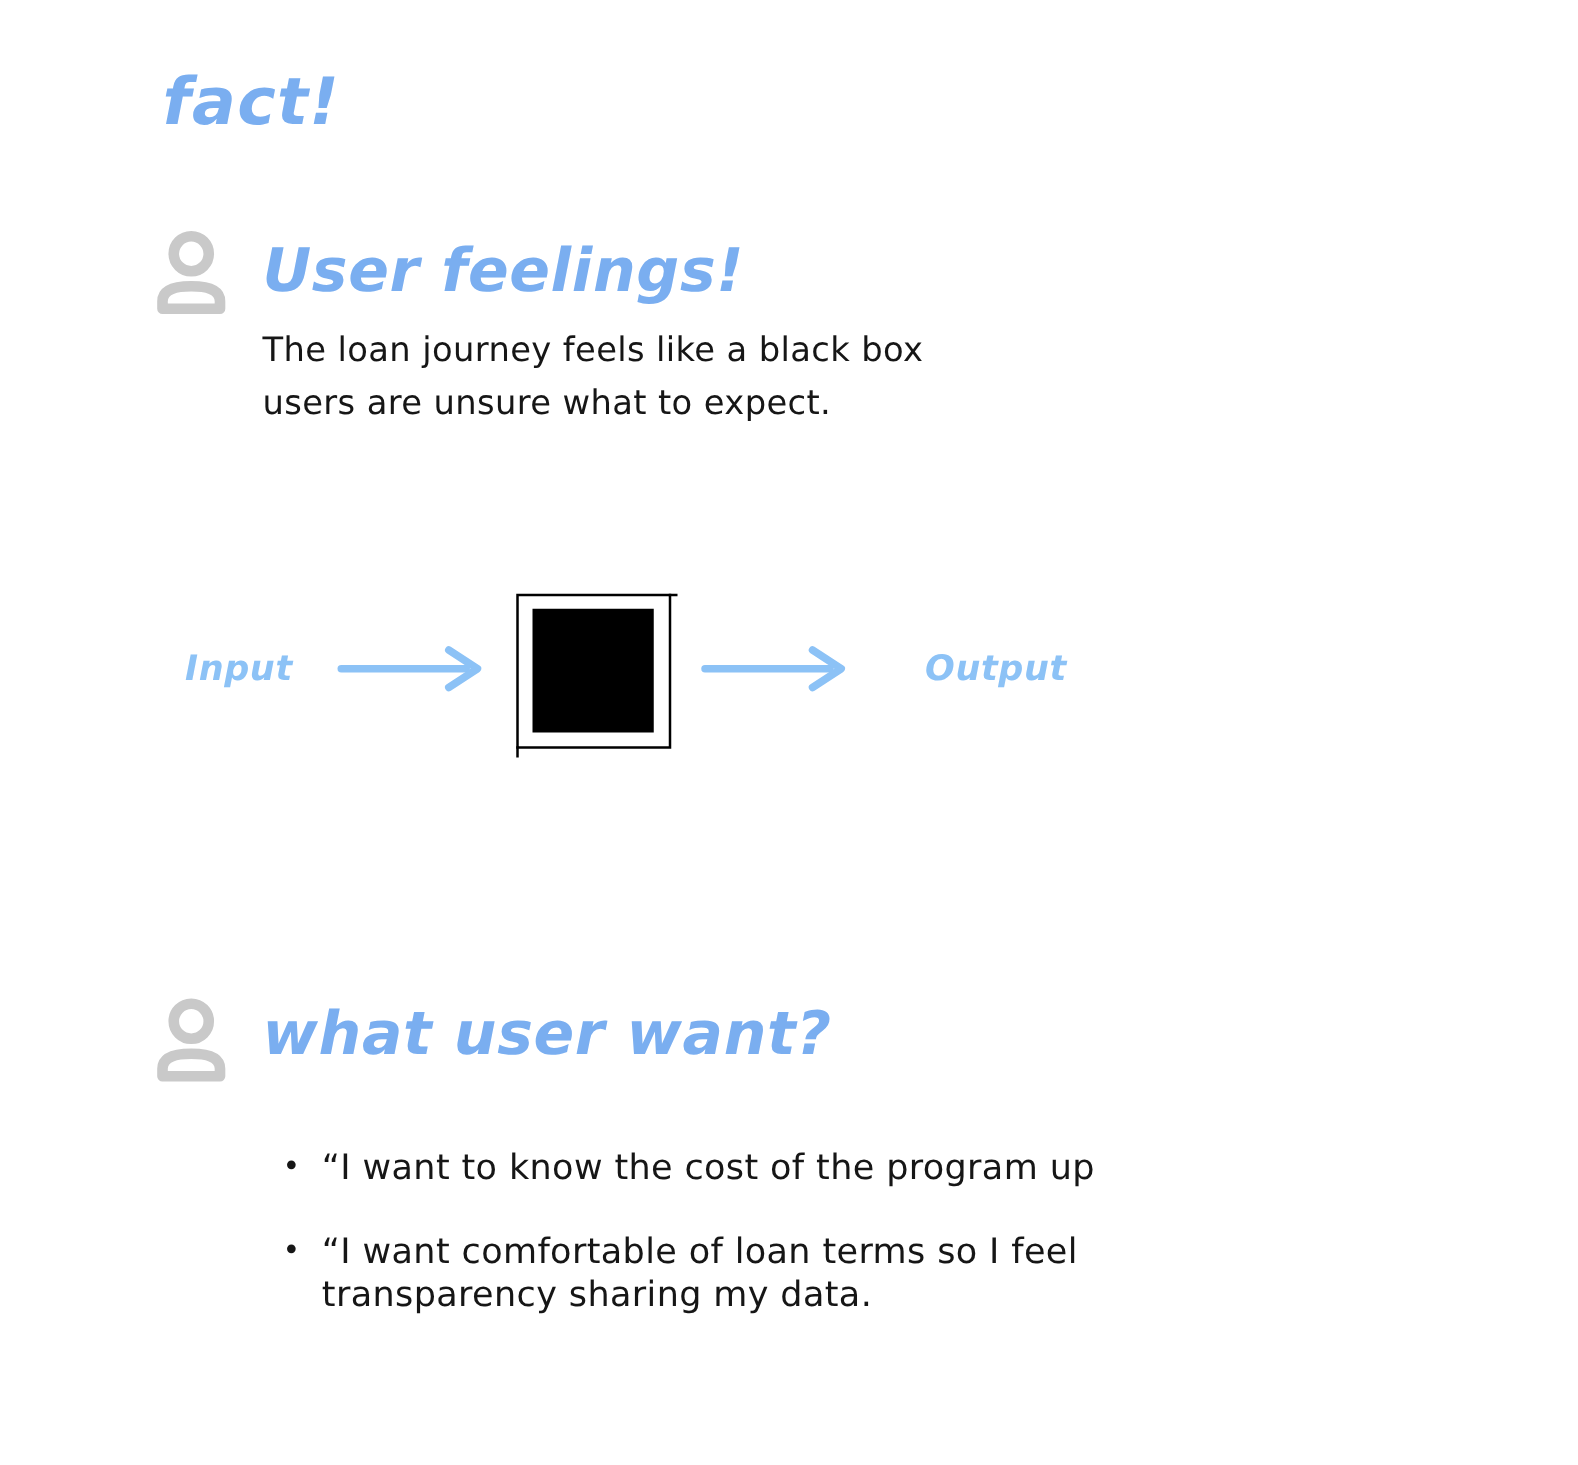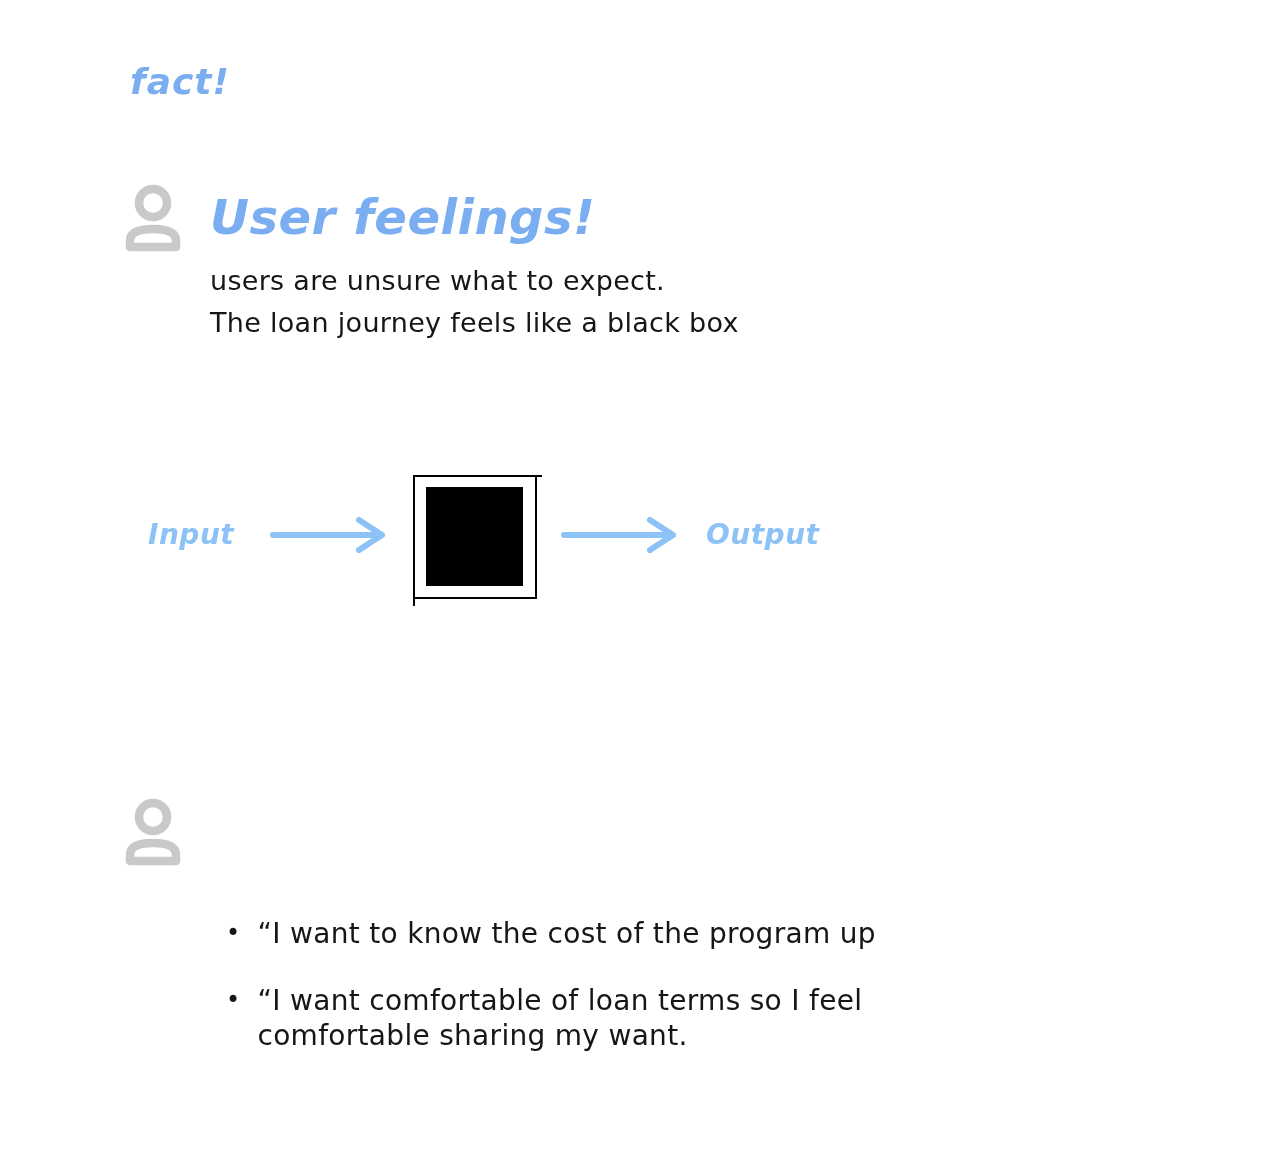--- a/index.html
+++ b/index.html
@@ -10,21 +10,21 @@
     background: #ffffff;
     overflow: hidden;
     font-family: "DejaVu Sans", sans-serif;
     color: var(--ink, #161616);
   }
   .abs { position: absolute; }
 
   
   .page-title {
     left: 130px; top: 50px;
-    font-size: 36px; line-height: 64px;
+    font-size: 52px; line-height: 64px;
     font-weight: bold; font-style: italic;
     letter-spacing: 1px;
     color: var(--title-blue, #7aaef0);
     white-space: nowrap;
   }
   .section-heading {
     left: 210px;
     font-size: 48px; line-height: 50px;
     font-weight: bold; font-style: italic;
     letter-spacing: 0.5px;
@@ -50,21 +50,21 @@
   
   .io-label {
     top: 517px;
     font-size: 28px; line-height: 36px;
     font-weight: bold; font-style: italic;
     letter-spacing: 0.5px;
     color: var(--label-blue, #8cc2f6);
     white-space: nowrap;
   }
   .input-label { left: 148px; }
-  .output-label { left: 706px; }
+  .output-label { left: 740px; }
   .flow-arrow { color: var(--label-blue, #8cc2f6); }
   .arrow-1 { left: 269px; top: 515px; }
   .arrow-2 { left: 560px; top: 515px; }
 
   .black-box {
     left: 413px; top: 475px;
     width: 124px; height: 124px;
     border: 2px solid #000;
     background: #ffffff;
     box-sizing: border-box;
@@ -102,22 +102,22 @@
   <div class="abs page-title">fact!</div>
 
   <svg class="abs person-icon icon-1" width="62" height="70" viewBox="0 0 62 70" aria-hidden="true">
     <circle cx="31" cy="19" r="14" fill="none" stroke="currentColor" stroke-width="8.5"></circle>
     <path d="M8 63 L54 63 L54 57 Q54 45 31 45 Q8 45 8 57 Z" fill="none" stroke="currentColor" stroke-width="8.5" stroke-linejoin="round"></path>
   </svg>
 
   <div class="abs section-heading heading-feelings">User feelings!</div>
 
   <div class="abs body-text">
+    <div class="line">The loan journey feels like a black box</div>
     <div class="line">users are unsure what to expect.</div>
-    <div class="line">The loan journey feels like a black box</div>
   </div>
 
   <div class="abs io-label input-label">Input</div>
 
   <svg class="abs flow-arrow arrow-1" width="126" height="40" viewBox="0 0 126 40" aria-hidden="true">
     <line x1="4" y1="20" x2="104" y2="20" stroke="currentColor" stroke-width="6" stroke-linecap="round"></line>
     <polyline points="90,5 113,20 90,35" fill="none" stroke="currentColor" stroke-width="6" stroke-linecap="round" stroke-linejoin="round"></polyline>
   </svg>
 
   <div class="abs black-box">
@@ -129,30 +129,31 @@
     <polyline points="90,5 113,20 90,35" fill="none" stroke="currentColor" stroke-width="6" stroke-linecap="round" stroke-linejoin="round"></polyline>
   </svg>
 
   <div class="abs io-label output-label">Output</div>
 
   <svg class="abs person-icon icon-2" width="62" height="70" viewBox="0 0 62 70" aria-hidden="true">
     <circle cx="31" cy="19" r="14" fill="none" stroke="currentColor" stroke-width="8.5"></circle>
     <path d="M8 63 L54 63 L54 57 Q54 45 31 45 Q8 45 8 57 Z" fill="none" stroke="currentColor" stroke-width="8.5" stroke-linejoin="round"></path>
   </svg>
 
+  <div class="abs section-heading heading-want">what user want?</div>
 
   <div class="abs bullet-list">
     <div class="bullet-item">
       <span class="bullet-dot">•</span>
       <div class="bullet-lines">
         <div class="line">“I want to know the cost of the program up</div>
       </div>
     </div>
     <div class="bullet-item">
       <span class="bullet-dot">•</span>
       <div class="bullet-lines">
         <div class="line">“I want comfortable of loan terms so I feel</div>
-        <div class="line">comfortable sharing my want.</div>
+        <div class="line">transparency sharing my data.</div>
       </div>
     </div>
   </div>
 
 </div>
 
 </body></html>

